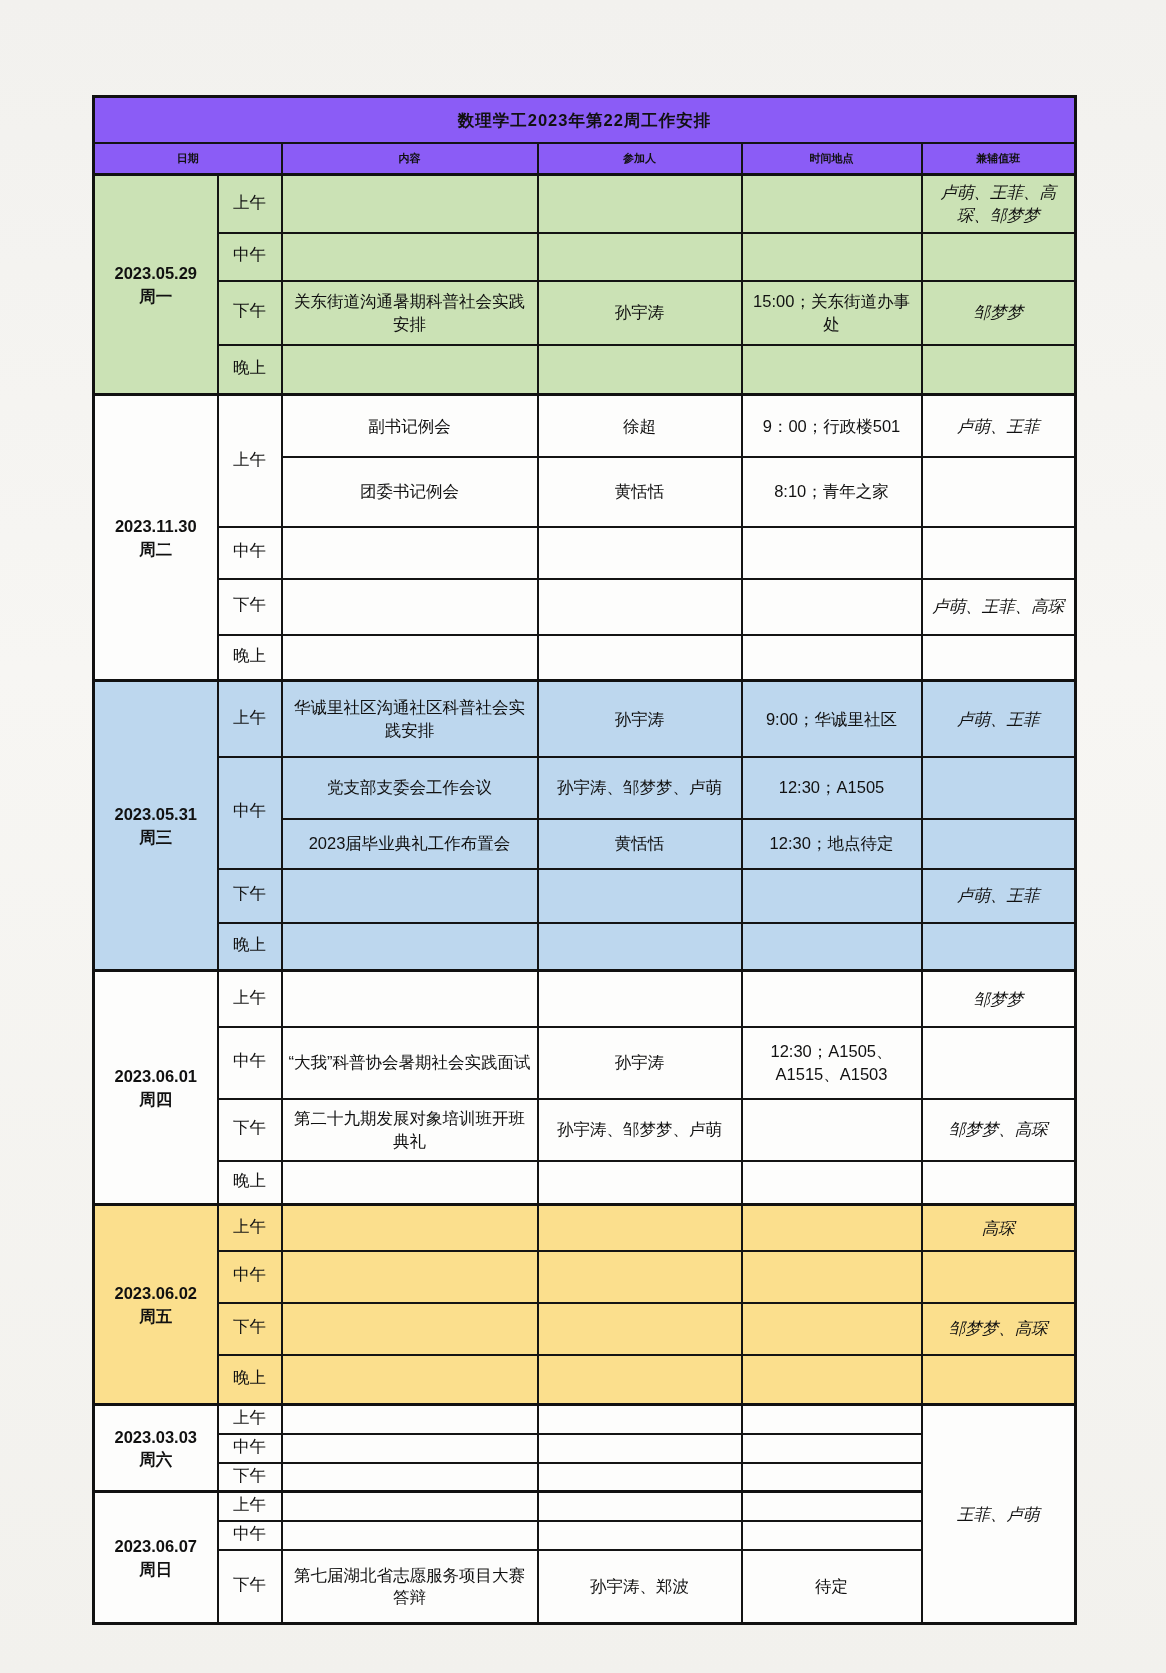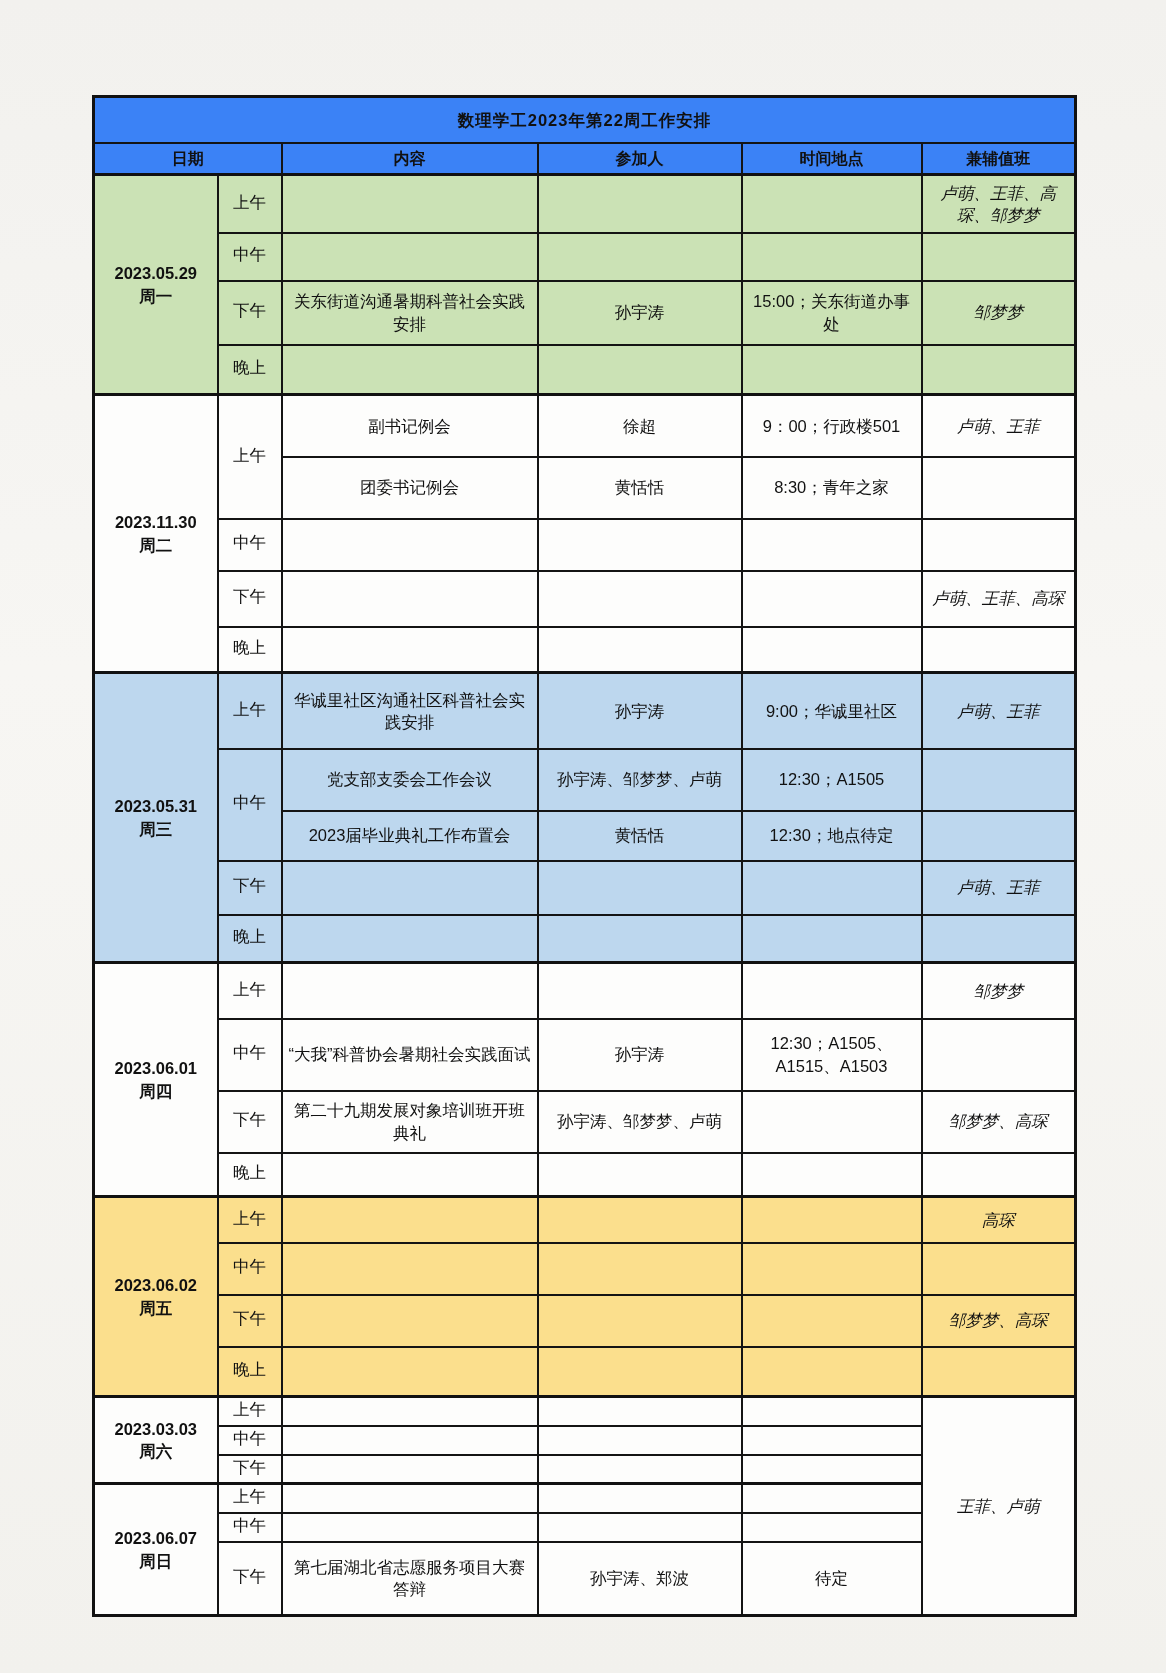--- a/index.html
+++ b/index.html
@@ -11,41 +11,41 @@
     -webkit-font-smoothing:antialiased;
   }
   .sheet{
     width:982px;
     margin:95px auto 0 auto;
   }
   table.schedule{
     width:982px;
     border-collapse:collapse;
     table-layout:fixed;
-    background:#3b82f6;
+    background:#8b5cf6;
     border-radius:7px;
   }
   table.schedule td{
     border:2px solid #141414;
     text-align:center;
     vertical-align:middle;
     padding:2px 6px;
     font-size:16.5px;
     line-height:1.35;
     overflow:hidden;
   }
   td.title-cell{
     font-size:30px;
     font-weight:bold;
     letter-spacing:1px;
     border:3px solid #111;
     padding:4px 0;
   }
   tr.header-row td{
-    font-size:16px;
+    font-size:11px;
     font-weight:bold;
     border-bottom:3px solid #111;
     padding:4px 0;
   }
   td.date-cell{
     font-weight:bold;
     font-size:19px;
     line-height:1.75;
   }
   td.period-cell{
@@ -122,24 +122,24 @@
     <td rowspan="5" class="date-cell">
       <div>2023.11.30</div>
       <div>周二</div>
     </td>
     <td rowspan="2" class="period-cell">上午</td>
     <td class="content-cell">副书记例会</td>
     <td>徐超</td>
     <td>9：00；行政楼501</td>
     <td class="duty-cell">卢萌、王菲</td>
   </tr>
-  <tr style="height: 62px; background: rgb(253, 253, 252);">
+  <tr style="height: 70px; background: rgb(253, 253, 252);">
     <td class="content-cell">团委书记例会</td>
     <td>黄恬恬</td>
-    <td>8:30；青年之家</td>
+    <td>8:10；青年之家</td>
     <td class="duty-cell"></td>
   </tr>
   <tr style="height: 52px; background: rgb(253, 253, 252);">
     <td class="period-cell">中午</td>
     <td class="content-cell"></td>
     <td></td>
     <td></td>
     <td class="duty-cell"></td>
   </tr>
   <tr style="height: 56px; background: rgb(253, 253, 252);">

